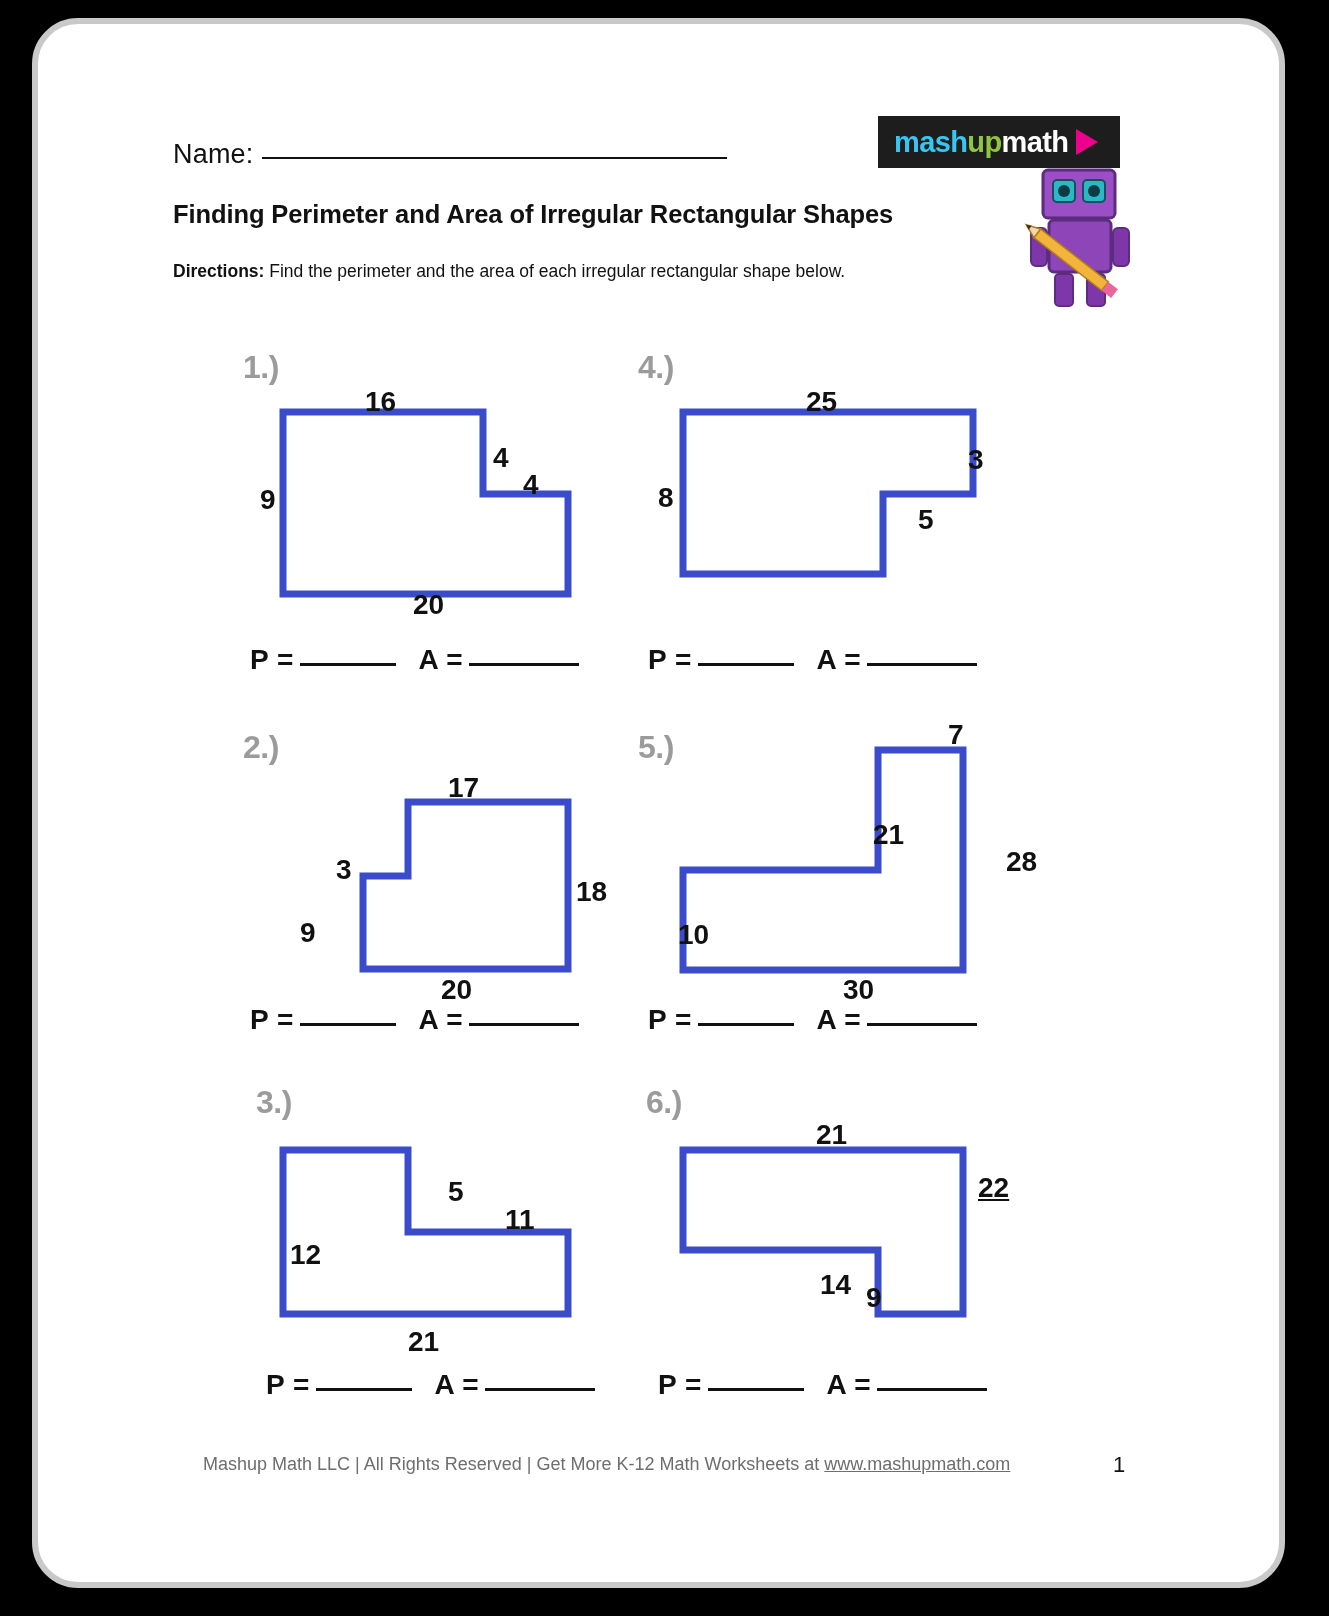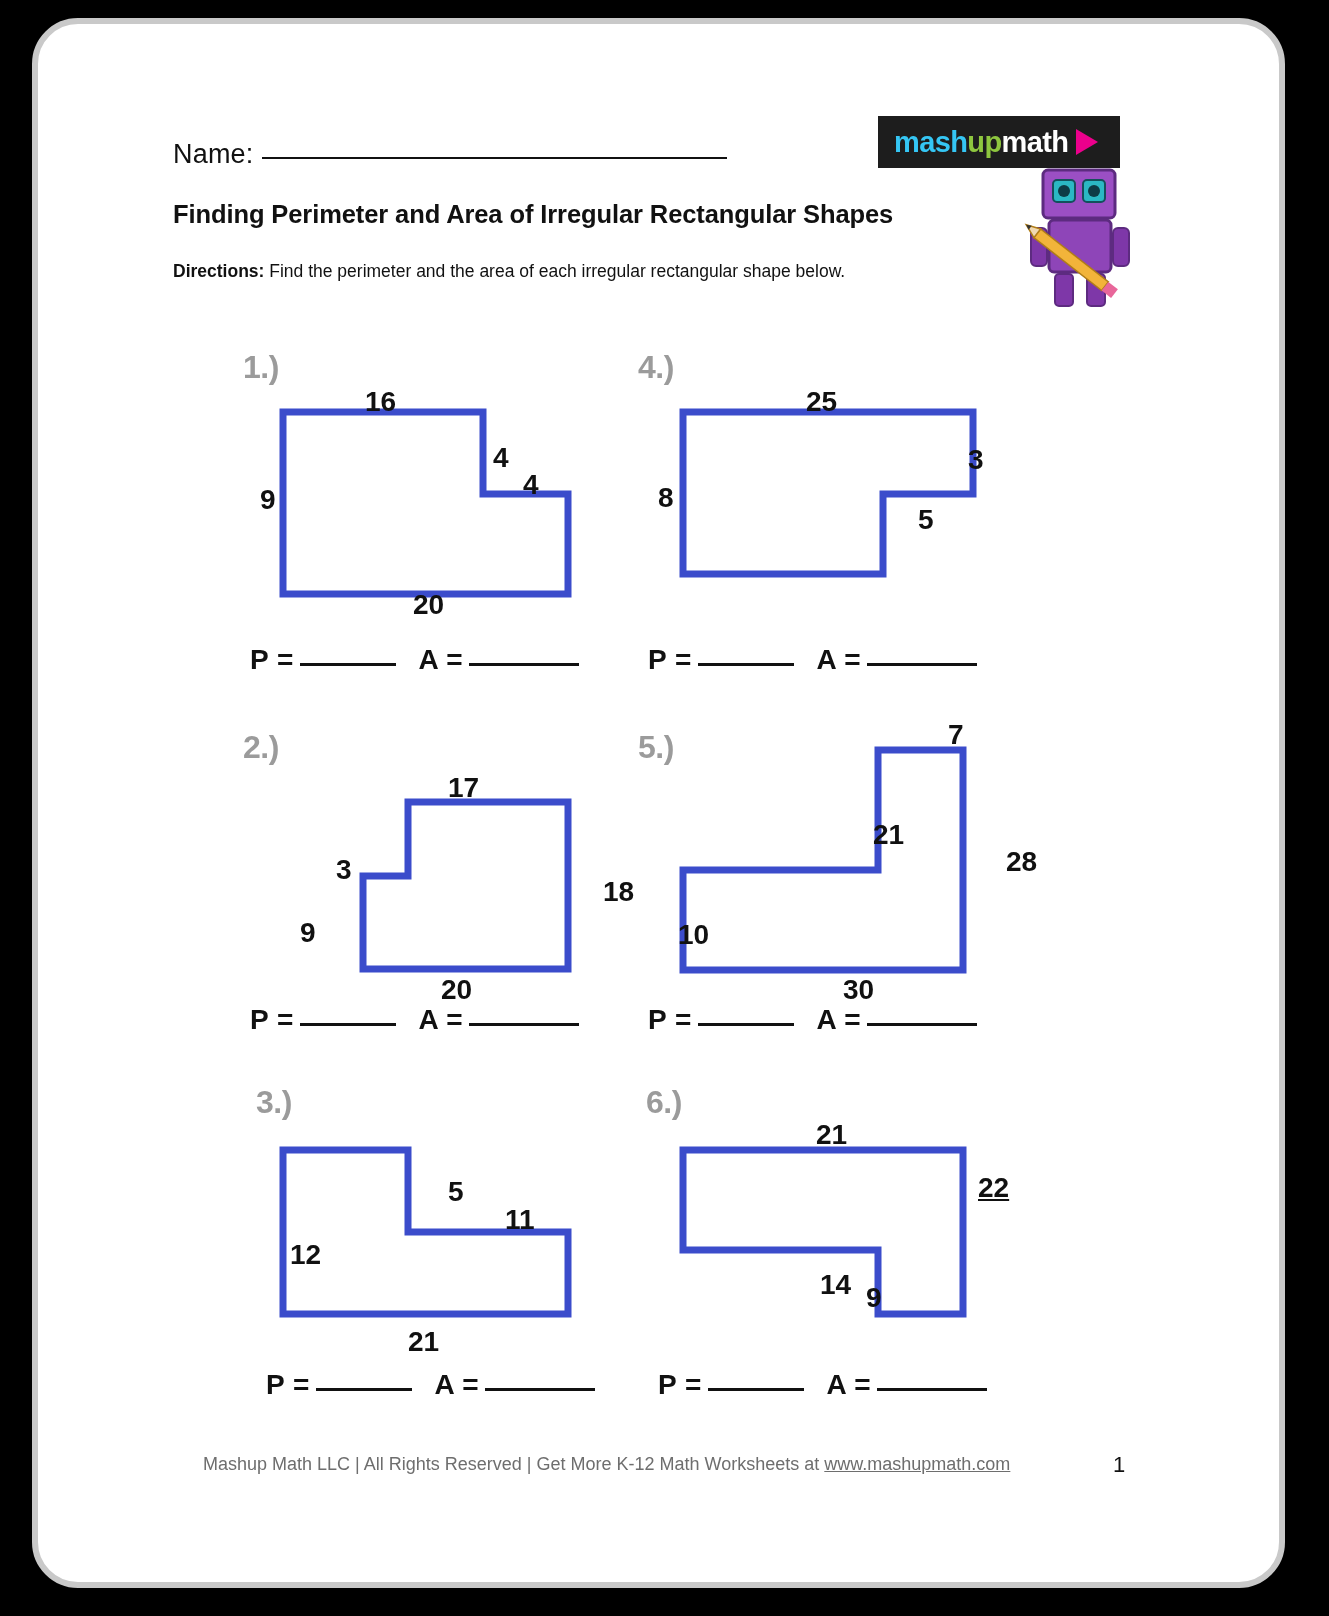--- a/index.html
+++ b/index.html
@@ -209,21 +209,21 @@
     &nbsp;<span>A =</span><span class="blank long"></span>
   </div>
 
   <div class="prob-num" style="left:205px; top:705px;">2.)</div>
   <svg class="shape" style="left:280px; top:770px; width:300px; height:190px;" viewBox="0 0 300 190">
     <polygon points="90,8 250,8 250,175 45,175 45,82 90,82"></polygon>
   </svg>
   <div class="dim" style="left:410px; top:748px;">17</div>
   <div class="dim" style="left:298px; top:830px;">3</div>
   <div class="dim" style="left:262px; top:893px;">9</div>
-  <div class="dim" style="left:565px; top:852px;text-align:right;">18</div>
+  <div class="dim" style="left:538px; top:852px;text-align:right;">18</div>
   <div class="dim" style="left:403px; top:950px;">20</div>
   <div class="answer-line" style="left:212px; top:980px;">
     <span>P =</span><span class="blank"></span>
     &nbsp;<span>A =</span><span class="blank long"></span>
   </div>
 
   <div class="prob-num" style="left:218px; top:1060px;">3.)</div>
   <svg class="shape" style="left:240px; top:1118px; width:300px; height:190px;" viewBox="0 0 300 190">
     <polygon points="5,8 130,8 130,90 290,90 290,172 5,172"></polygon>
   </svg>

